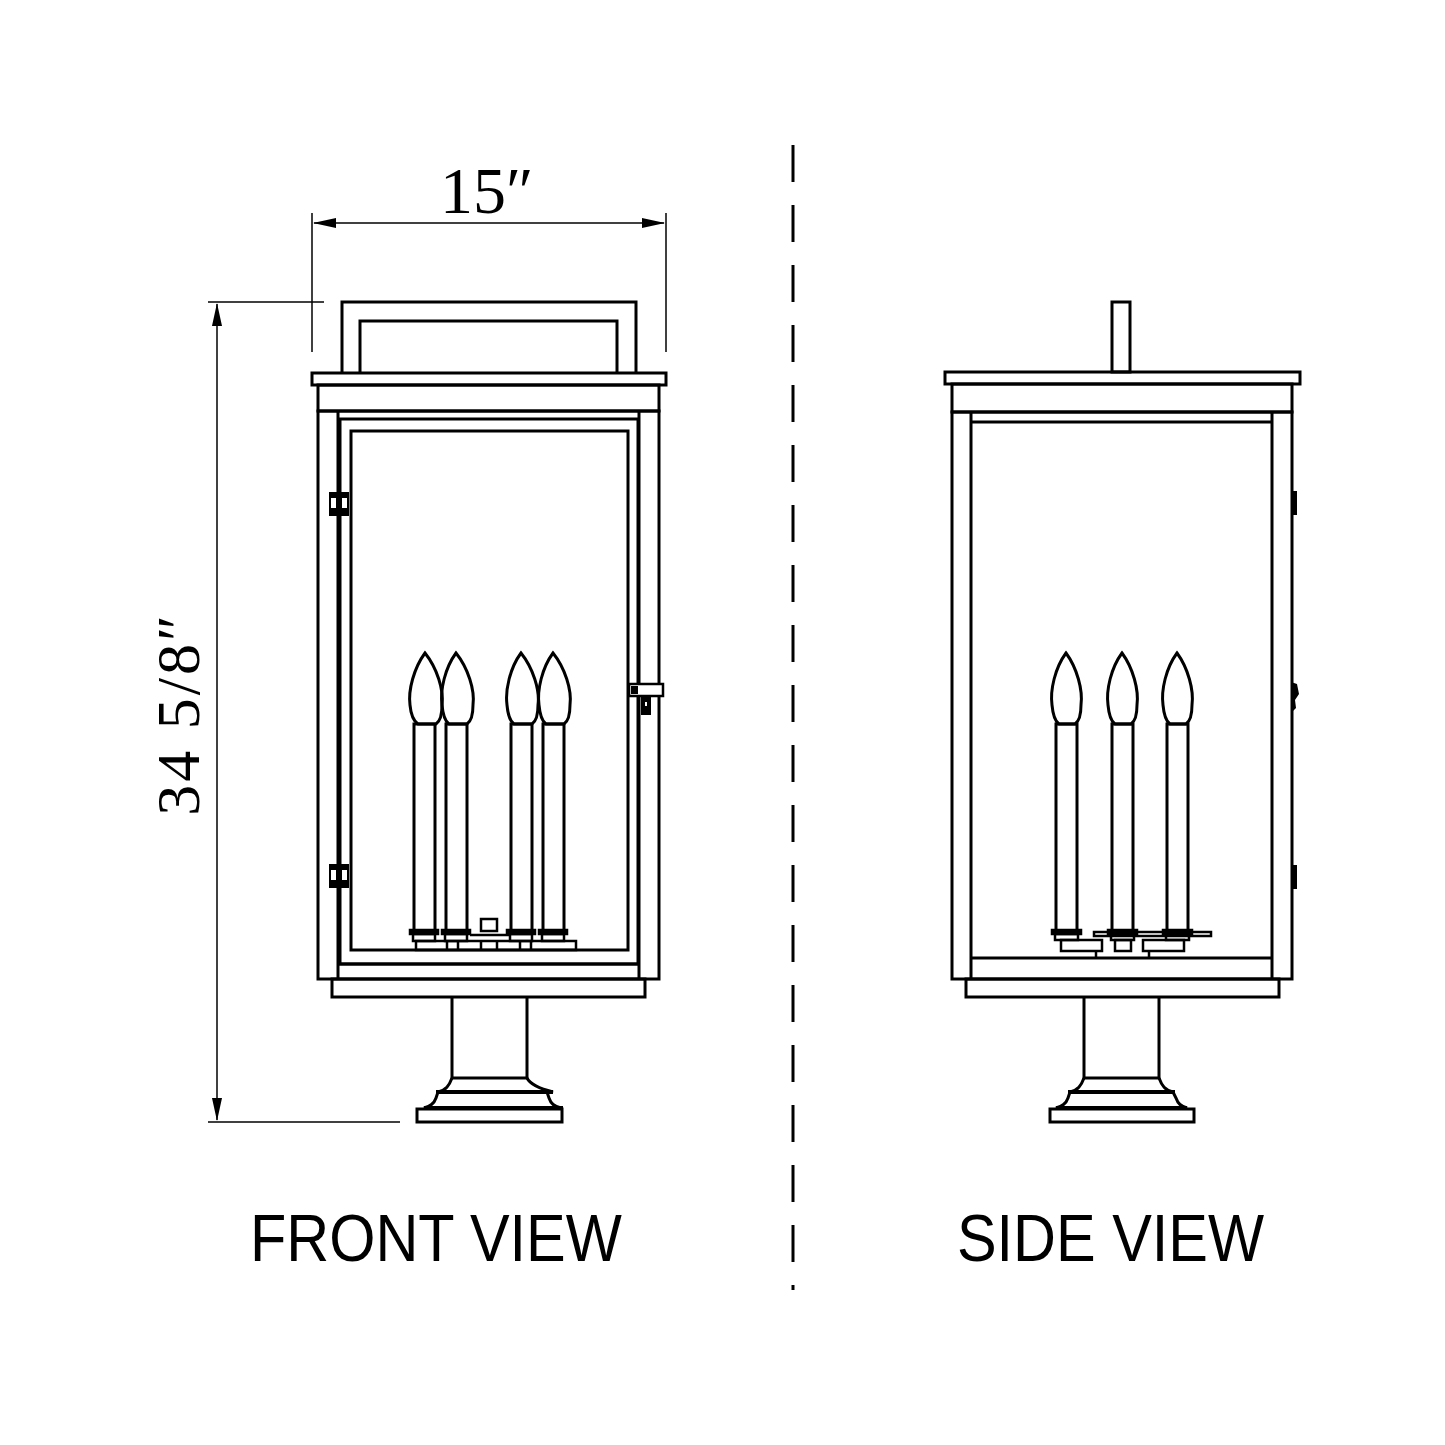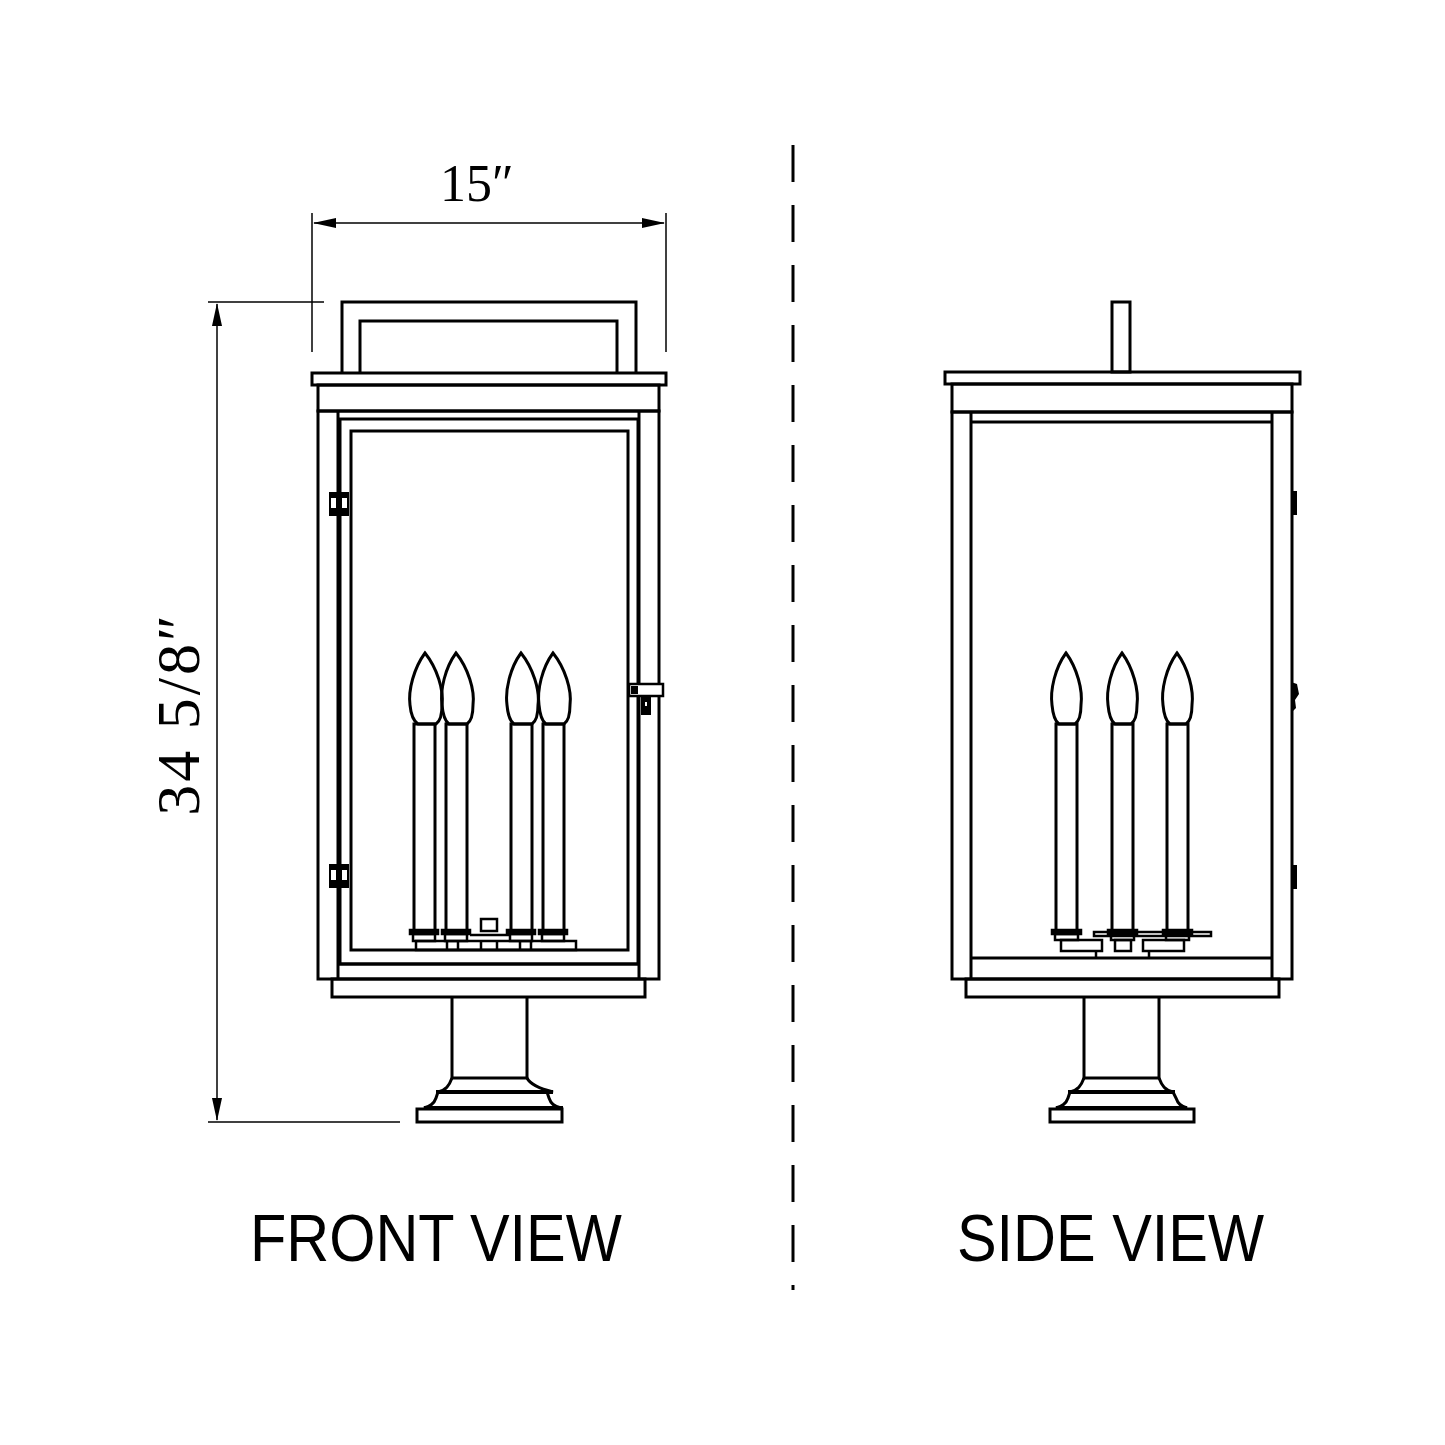--- a/index.html
+++ b/index.html
@@ -17,21 +17,21 @@
     }
     .dim {
       position: absolute;
       font-family: "Liberation Serif", serif;
       color: #000000;
       line-height: 1;
       white-space: nowrap;
     }
     #front-label { left: 250px; top: 1205px; }
     #side-label { left: 957px; top: 1205px; }
-    #width-dim { left: 440px; top: 158px; font-size: 52px; }
+    #width-dim { left: 440px; top: 158px; font-size: 66px; }
     #height-dim {
       left: 178px; top: 714px; font-size: 62px;
       transform: translate(-50%, -50%) rotate(-90deg);
       transform-origin: center center;
       letter-spacing: 3px;
     }
   </style>
 </head>
 <body>
 

